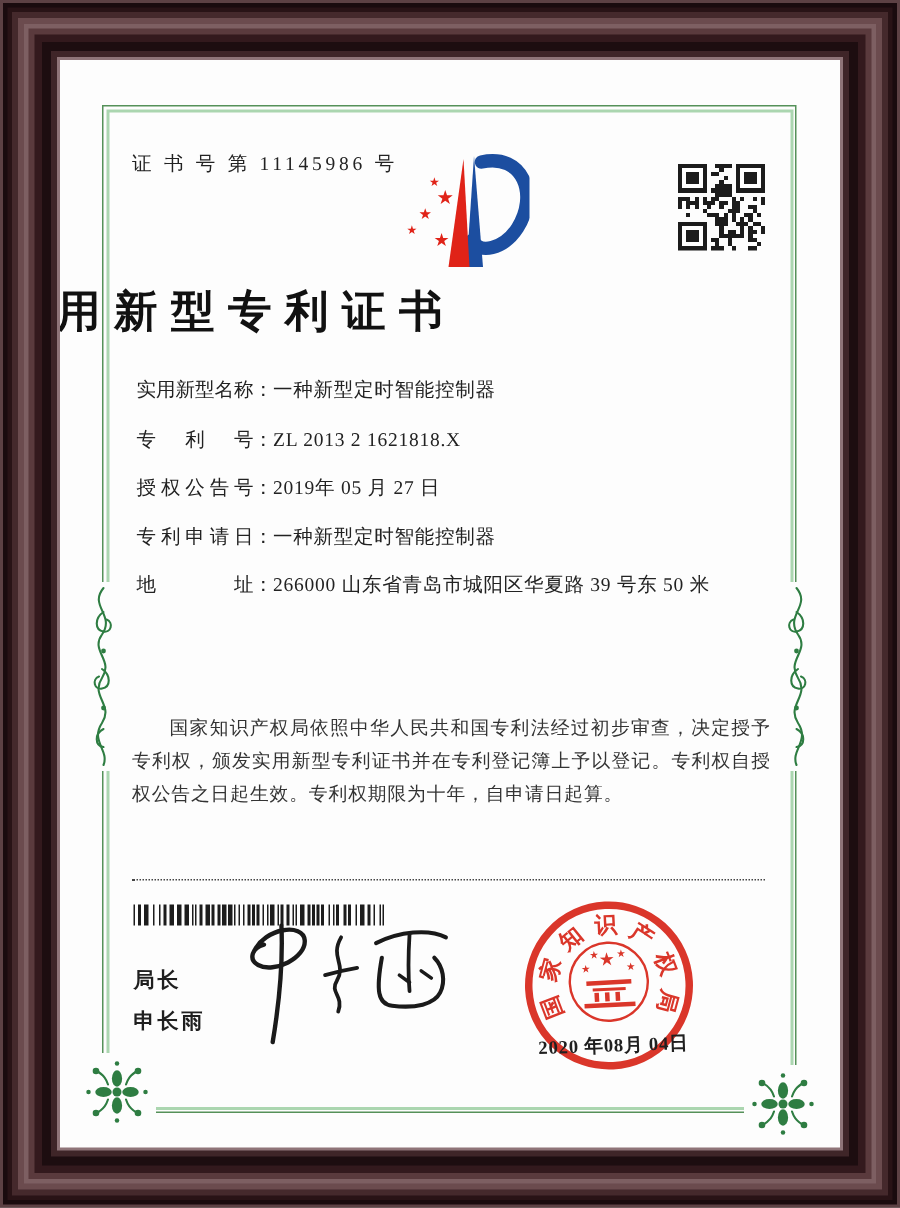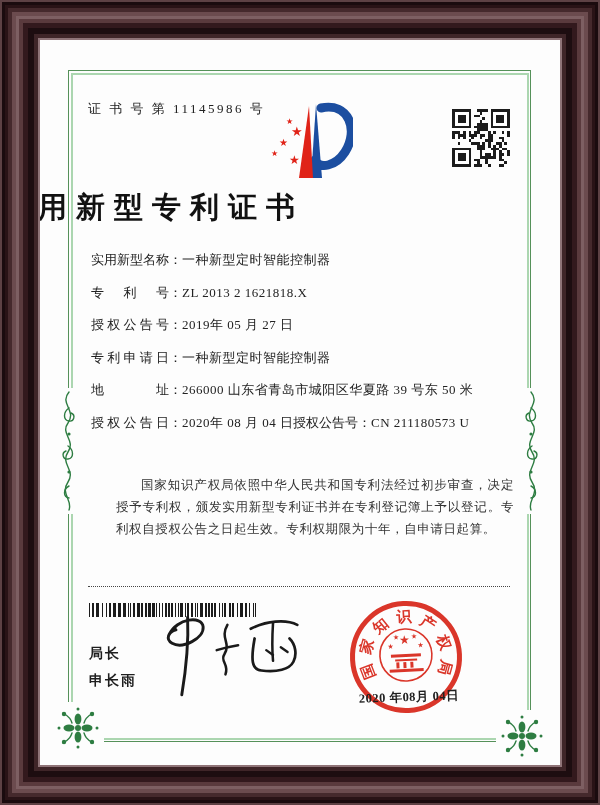--- a/index.html
+++ b/index.html
@@ -44,21 +44,21 @@
     font-size:29px; font-weight:700; color:#111; letter-spacing:9px; z-index:3; }
 
   .fields { position:absolute; left:91px; top:252px; width:432px; z-index:3; }
   .field-row { position:relative; height:32.5px; font-size:13px; line-height:15px; color:#222; white-space:nowrap; }
   .flabel { display:inline-block; width:78px; text-align:justify; text-align-last:justify; }
   .fvalue { letter-spacing:0.5px; }
   .fcol2 { position:absolute; left:202px; top:0; }
 
   .paras { position:absolute; left:88px; top:474px; width:426px; z-index:3; }
   .para { font-size:12.5px; line-height:22px; color:#333; text-indent:2em;
-    text-align:justify; letter-spacing:0.6px;margin-left:28px; }
+    text-align:justify; letter-spacing:0.6px; }
 
   .dotline { position:absolute; left:88px; top:586px; width:422px; height:0;
     border-top:1.5px dotted #454545; z-index:3; }
 
   .barcode { position:absolute; left:89px; top:603px; width:176px; height:14px;
     display:flex; align-items:stretch; z-index:3; }
   .barcode i { display:block; background:#1c1c1c; }
 
   .director { position:absolute; left:89px; top:645px; z-index:3;
     font-family:"Liberation Sans","DejaVu Sans",sans-serif; font-weight:600;
@@ -307,26 +307,20 @@
     </div>
     <div class="field-row">
       <span class="flabel">授权公告号</span><span>：</span><span class="fvalue">2019年 05 月 27 日</span>
     </div>
     <div class="field-row">
       <span class="flabel">专利申请日</span><span>：</span><span class="fvalue">一种新型定时智能控制器</span>
     </div>
     <div class="field-row">
       <span class="flabel">地址</span><span>：</span><span class="fvalue">266000 山东省青岛市城阳区华夏路 39 号东 50 米</span>
     </div>
-    <div class="field-row">
-      <span class="flabel">授权公告日</span><span>：</span><span class="fvalue">2020年 08 月 04 日</span>
-      <span class="fcol2">
-        <span>授权公告号</span><span>：</span><span class="fvalue">CN 211180573 U</span>
-      </span>
-    </div>
   </div>
 
   <div class="paras">
     <div class="para">国家知识产权局依照中华人民共和国专利法经过初步审查，决定授予专利权，颁发实用新型专利证书并在专利登记簿上予以登记。专利权自授权公告之日起生效。专利权期限为十年，自申请日起算。</div>
   </div>
 
   <div class="dotline"></div>
 
   <div class="barcode" id="barcode">
       <i style="width:1px;margin-right:2px"></i>

